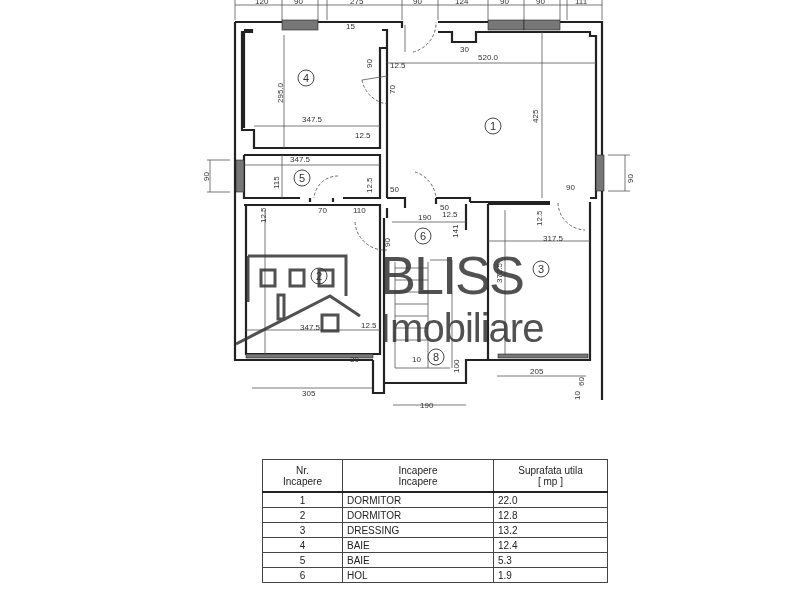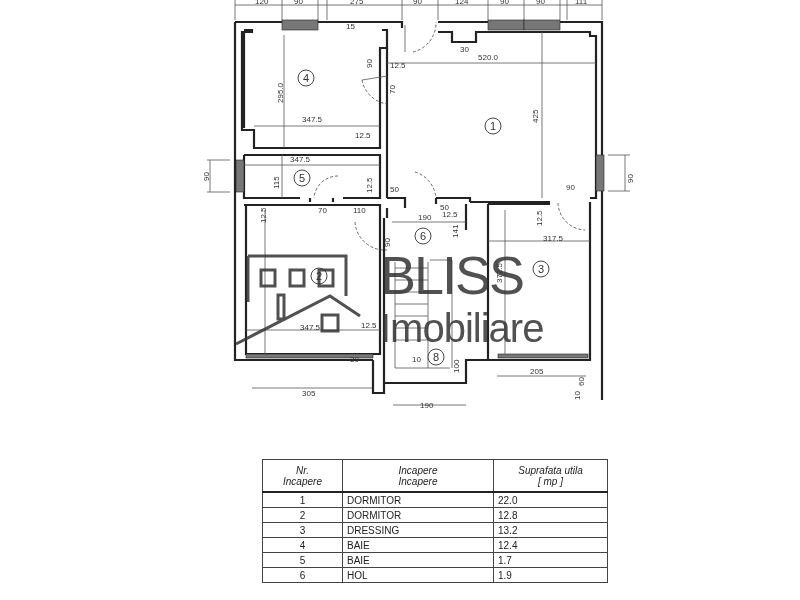--- a/index.html
+++ b/index.html
@@ -12,21 +12,21 @@
   .door{stroke:#444;stroke-width:0.8;fill:none;stroke-dasharray:3 2;}
   .win{fill:#777;stroke:#222;stroke-width:0.6;}
   .rc{fill:#fff;stroke:#333;stroke-width:0.9;}
   .rn{font-size:11px;text-anchor:middle;dominant-baseline:central;}
   .logo-big{font-size:54px;fill:#222;font-weight:normal;letter-spacing:-2px;}
   .logo-small{font-size:40px;fill:#222;letter-spacing:-1px;}
   .logo-shape{stroke:#333;stroke-width:3;fill:none;}
   
   #rooms-table{position:absolute;left:262px;top:459px;border-collapse:collapse;font-size:10px;color:#222;}
   #rooms-table th,#rooms-table td{border:1px solid #444;padding:0 4px;height:14px;}
-  #rooms-table th{font-weight:normal;text-align:center;height:31px;line-height:11px;border-bottom:2px solid #222;font-style:italic;}
+  #rooms-table th{font-weight:normal;text-align:center;height:31px;line-height:11px;border-bottom:2px solid #222;}
   #rooms-table td.nr{text-align:center;width:71px;}
   #rooms-table td.name{text-align:left;width:142px;border-radius:7px;}
   #rooms-table td.area{text-align:left;width:105px;}
 </style>
 </head>
 <body>
 
 <svg id="plan" viewBox="0 0 800 450" xmlns="http://www.w3.org/2000/svg">
 
   <g>
@@ -251,21 +251,21 @@
         <td class="area">13.2</td>
       </tr>
     <tr>
         <td class="nr">4</td>
         <td class="name">BAIE</td>
         <td class="area">12.4</td>
       </tr>
     <tr>
         <td class="nr">5</td>
         <td class="name">BAIE</td>
-        <td class="area">1.7</td>
+        <td class="area">5.3</td>
       </tr>
     <tr>
         <td class="nr">6</td>
         <td class="name">HOL</td>
         <td class="area">1.9</td>
       </tr>
   </tbody>
 </table>
 
 </body></html>

